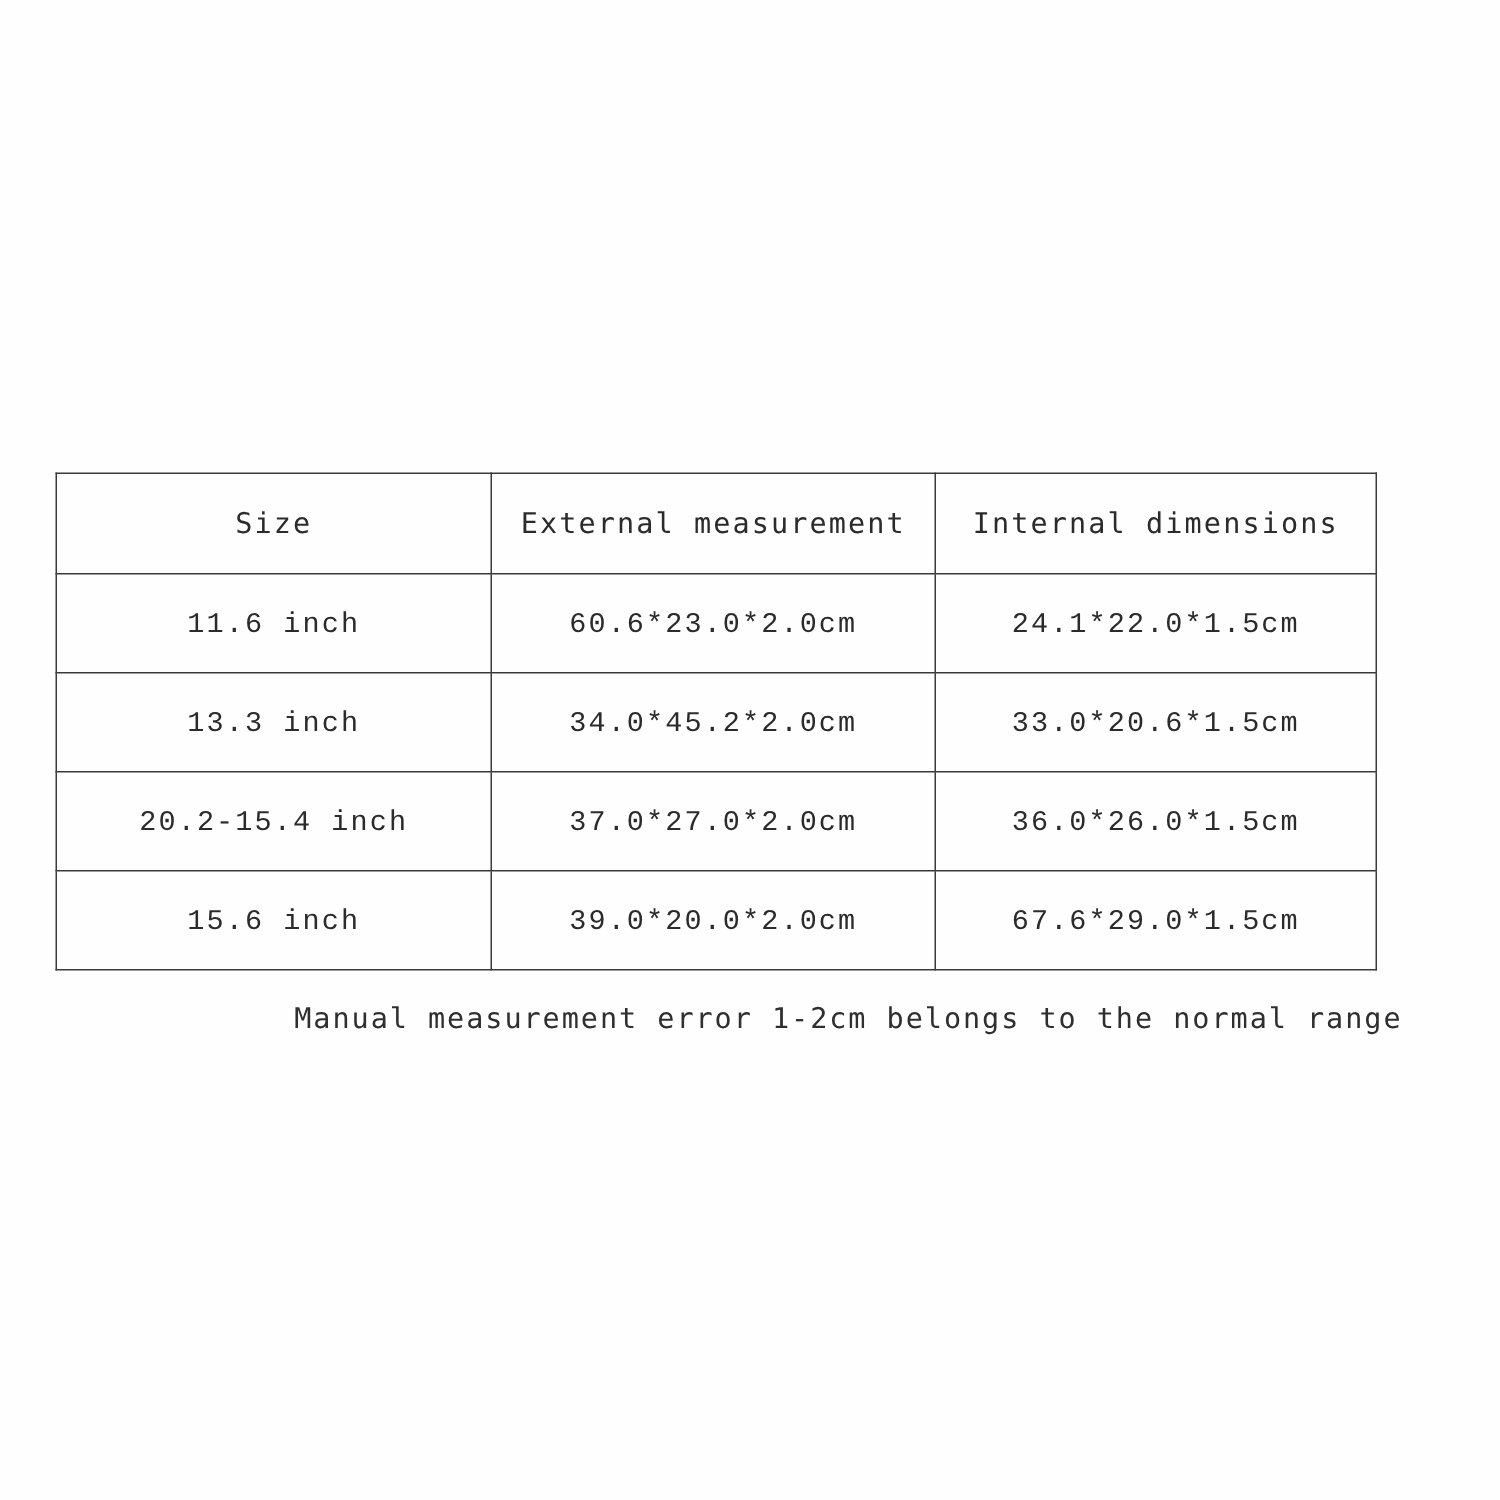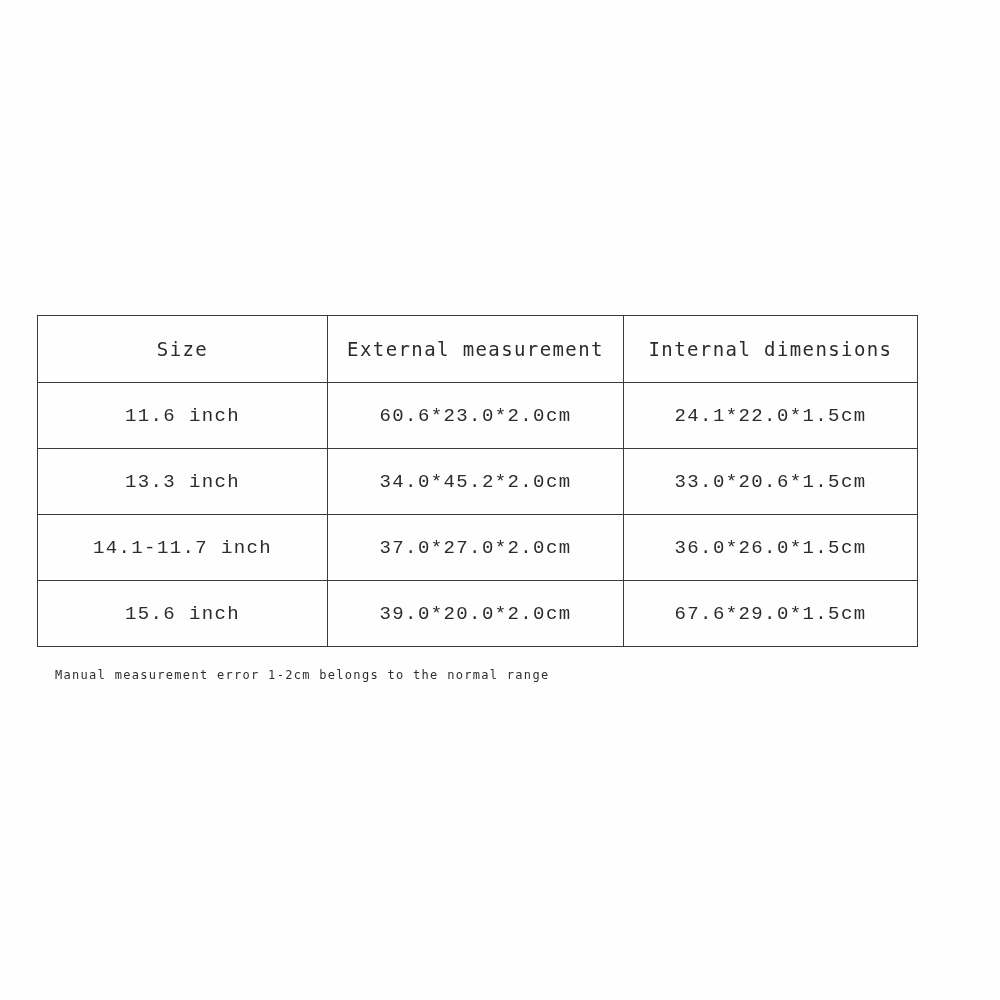--- a/index.html
+++ b/index.html
@@ -50,22 +50,22 @@
   }
   col.c1 { width: 290px; }
   col.c2 { width: 296px; }
   col.c3 { width: 294px; }
 
   .note {
     position: absolute;
     left: 55px;
     top: 668px;
     width: 880px;
-    text-align: left;
-    font-size: 12px;
+    text-align: right;
+    font-size: 19px;
     letter-spacing: 1.3px;
     color: #2f2f2f;
     font-family: "DejaVu Sans Mono", monospace;
   }
 </style>
 </head>
 <body>
 
 <div class="page">
 
@@ -86,21 +86,21 @@
           <td>11.6 inch</td>
           <td>60.6*23.0*2.0cm</td>
           <td>24.1*22.0*1.5cm</td>
         </tr>
         <tr class="data-row">
           <td>13.3 inch</td>
           <td>34.0*45.2*2.0cm</td>
           <td>33.0*20.6*1.5cm</td>
         </tr>
         <tr class="data-row">
-          <td>14.1-11.7 inch</td>
+          <td>20.2-15.4 inch</td>
           <td>37.0*27.0*2.0cm</td>
           <td>36.0*26.0*1.5cm</td>
         </tr>
         <tr class="data-row">
           <td>15.6 inch</td>
           <td>39.0*20.0*2.0cm</td>
           <td>67.6*29.0*1.5cm</td>
         </tr>
       </tbody>
     </table>

